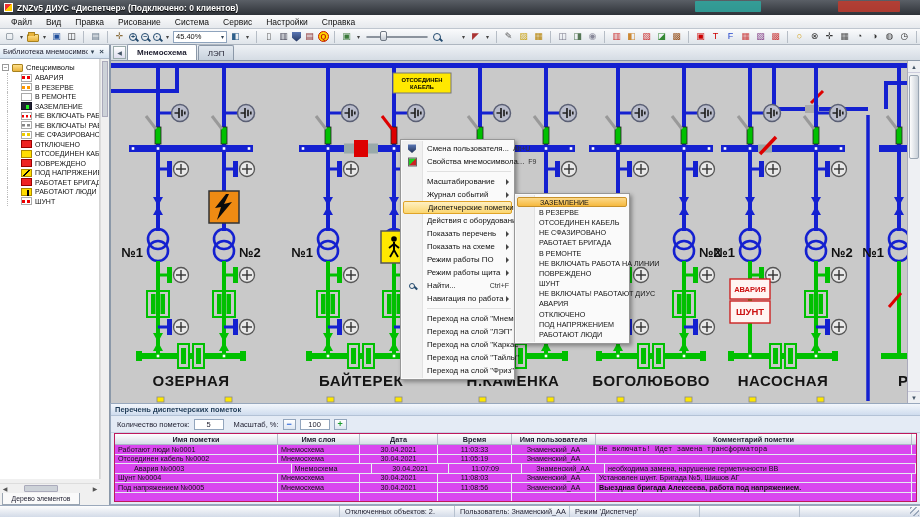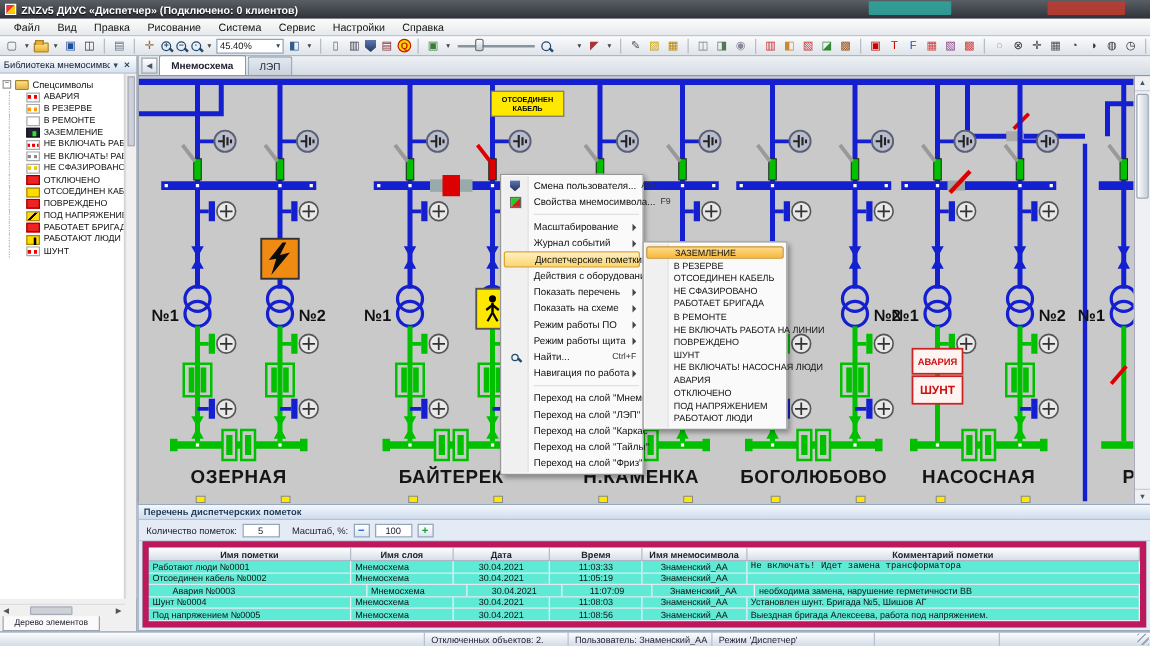--- a/index.html
+++ b/index.html
@@ -80,21 +80,21 @@
   .cv-vscroll .btn.b{position:absolute;bottom:0;left:0;right:0;border-top:1px solid #ccd;border-bottom:none}
   .cv-vscroll .thumb{position:absolute;left:1px;right:1px;top:14px;height:84px;background:linear-gradient(90deg,#fdfdfd,#c9d0d8);border:1px solid #99a5b2;border-radius:2px}
 
   
   .notes{position:absolute;left:110px;top:403px;width:810px;height:102px;background:#e4ebf5;border:1px solid #98a8bd;border-right:none}
   .np-head{height:12px;background:linear-gradient(#f3f7fc,#cfdcee);border-bottom:1px solid #b3c2d6;font-size:7.5px;font-weight:bold;color:#1f3b57;display:flex;align-items:center;padding:0 4px}
   .np-ctrl{height:17px;display:flex;align-items:center;gap:4px;padding:0 6px;border-bottom:1px solid #c6d2e2;font-size:7.5px;color:#223}
   .np-box{background:#fff;border:1px solid #92a5bd;height:11px;min-width:30px;display:flex;align-items:center;justify-content:center;font-size:7.5px}
   .np-btn{width:13px;height:11px;border:1px solid #92a5bd;background:linear-gradient(#fff,#dde6f2);display:flex;align-items:center;justify-content:center;font-weight:bold;font-size:9px}
   .np-btn.minus{color:#1d5bd8}.np-btn.plus{color:#1d9e2f}
-  .np-table{position:absolute;left:3px;right:3px;top:29px;bottom:2px;background:#5eead4;border:5px solid #be185d;overflow:hidden}
+  .np-table{position:absolute;left:3px;right:3px;top:29px;bottom:2px;background:#d946ef;border:1px solid #be185d;overflow:hidden}
   .np-hrow{display:flex;height:11px;background:linear-gradient(#ffffff,#d7dee8);border-bottom:1px solid #a9b6c6}
   .np-hcell{font-size:7.3px;font-weight:bold;color:#223;display:flex;align-items:center;justify-content:center;border-right:1px solid #b5bcc9;overflow:hidden;white-space:nowrap}
   .np-row{display:flex;height:9.5px;border-bottom:1px solid #e4eaf2}
   .np-cell{font-size:7.2px;color:#111;display:flex;align-items:center;padding:0 3px;border-right:1px solid #eef1f6;overflow:hidden;white-space:nowrap}
   .np-cell.c{justify-content:center}
 
   
   .statusbar{position:absolute;left:0;top:505px;width:920px;height:12px;background:linear-gradient(#fdfdfd,#d3dbe8);border-top:1px solid #9aa8bb;display:flex;font-size:7.3px;color:#223}
   .st-pane{display:flex;align-items:center;padding:0 5px;border-right:1px solid #b6c1cf;overflow:hidden;white-space:nowrap}
   .st-grip{position:absolute;right:1px;bottom:1px;width:9px;height:9px;background:repeating-linear-gradient(135deg,#9aa8bb 0 1.5px,transparent 1.5px 4px)}
@@ -811,21 +811,21 @@
       <span class="np-btn minus">−</span>
       <span class="np-box">100</span>
       <span class="np-btn plus">+</span>
     </div>
     <div class="np-table" id="nptable">
         <div class="np-hrow">
           <div class="np-hcell" style="width: 163px;">Имя пометки</div>
           <div class="np-hcell" style="width: 82px;">Имя слоя</div>
           <div class="np-hcell" style="width: 78px;">Дата</div>
           <div class="np-hcell" style="width: 74px;">Время</div>
-          <div class="np-hcell" style="width: 84px;">Имя мнемосимвола</div>
+          <div class="np-hcell" style="width: 84px;">Имя пользователя</div>
           <div class="np-hcell" style="width: 316px;">Комментарий пометки</div>
         </div>
         <div class="np-row">
           <div class="np-cell" style="width: 163px;">Работают люди №0001</div>
           <div class="np-cell" style="width: 82px;">Мнемосхема</div>
           <div class="np-cell c" style="width: 78px;">30.04.2021</div>
           <div class="np-cell c" style="width: 74px;">11:03:33</div>
           <div class="np-cell c" style="width: 84px;">Знаменский_АА</div>
           <div class="np-cell" style="width: 316px; font-family: Liberation Mono, monospace;">Не включать! Идет замена трансформатора</div>
         </div>
@@ -852,21 +852,21 @@
           <div class="np-cell c" style="width: 74px;">11:08:03</div>
           <div class="np-cell c" style="width: 84px;">Знаменский_АА</div>
           <div class="np-cell" style="width: 316px;">Установлен шунт. Бригада №5, Шишов АГ</div>
         </div>
         <div class="np-row">
           <div class="np-cell" style="width: 163px;">Под напряжением №0005</div>
           <div class="np-cell" style="width: 82px;">Мнемосхема</div>
           <div class="np-cell c" style="width: 78px;">30.04.2021</div>
           <div class="np-cell c" style="width: 74px;">11:08:56</div>
           <div class="np-cell c" style="width: 84px;">Знаменский_АА</div>
-          <div class="np-cell" style="width: 316px;">Выездная бригада Алексеева, работа под напряжением.</div>
+          <div class="np-cell" style="width: 316px; font-weight: bold;">Выездная бригада Алексеева, работа под напряжением.</div>
         </div>
         <div class="np-row">
           <div class="np-cell" style="width: 163px;"></div>
           <div class="np-cell" style="width: 82px;"></div>
           <div class="np-cell" style="width: 78px;"></div>
           <div class="np-cell" style="width: 74px;"></div>
           <div class="np-cell" style="width: 84px;"></div>
           <div class="np-cell" style="width: 316px;"></div>
         </div>
       </div>
@@ -962,20 +962,20 @@
   <div class="smenu" id="smenu">
       <div class="sm-item sel">ЗАЗЕМЛЕНИЕ</div>
       <div class="sm-item">В РЕЗЕРВЕ</div>
       <div class="sm-item">ОТСОЕДИНЕН КАБЕЛЬ</div>
       <div class="sm-item">НЕ СФАЗИРОВАНО</div>
       <div class="sm-item">РАБОТАЕТ БРИГАДА</div>
       <div class="sm-item">В РЕМОНТЕ</div>
       <div class="sm-item">НЕ ВКЛЮЧАТЬ РАБОТА НА ЛИНИИ</div>
       <div class="sm-item">ПОВРЕЖДЕНО</div>
       <div class="sm-item">ШУНТ</div>
-      <div class="sm-item">НЕ ВКЛЮЧАТЬ! НАСОСНАЯ ЛЮДИ</div>
+      <div class="sm-item">НЕ ВКЛЮЧАТЬ! РАБОТАЮТ ДИУС</div>
       <div class="sm-item">АВАРИЯ</div>
       <div class="sm-item">ОТКЛЮЧЕНО</div>
       <div class="sm-item">ПОД НАПРЯЖЕНИЕМ</div>
       <div class="sm-item">РАБОТАЮТ ЛЮДИ</div>
     </div>
 
 </div>
 
 </body></html>

